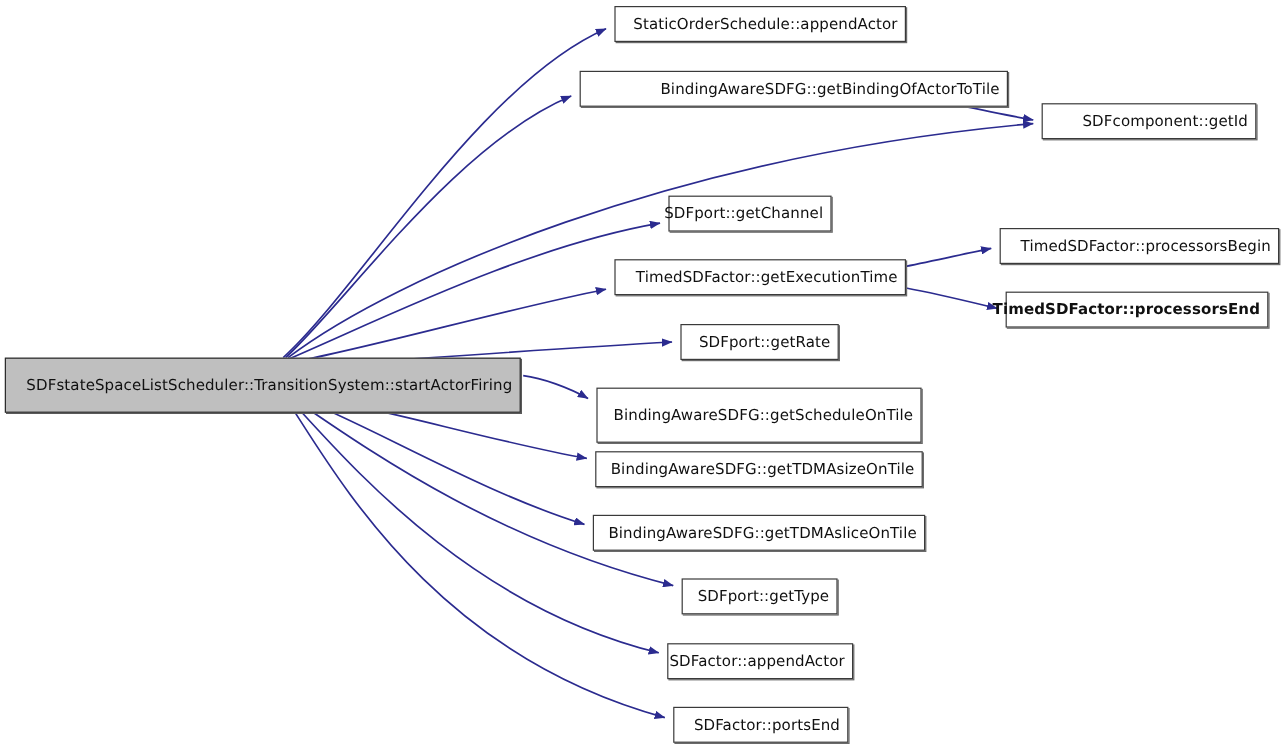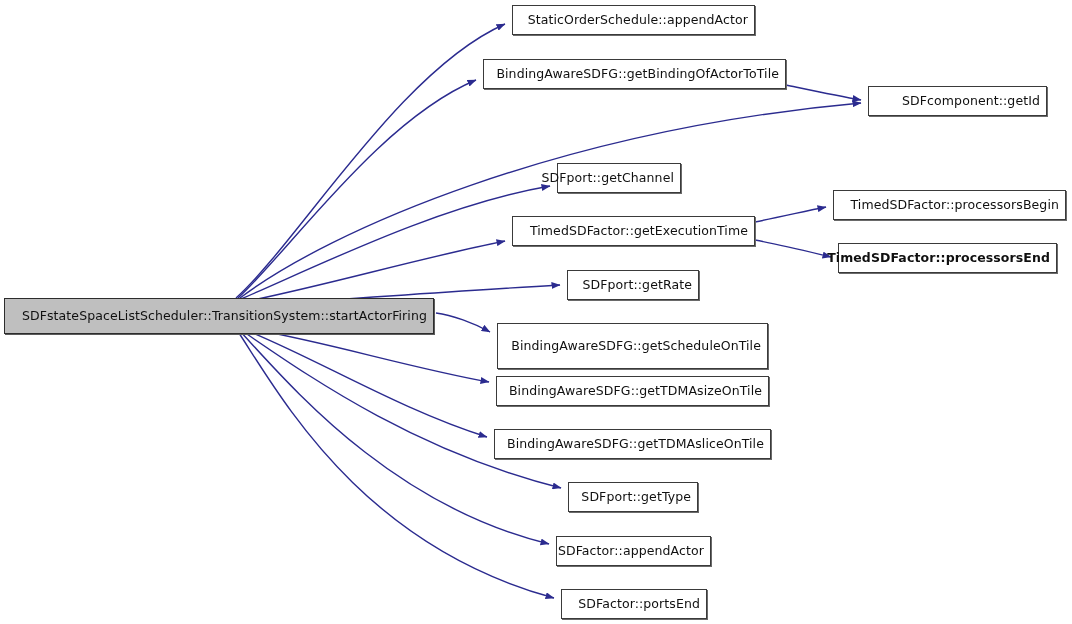--- a/index.html
+++ b/index.html
@@ -73,33 +73,33 @@
         <path d="M 241,330 C 300,370 410,450 561,488" fill="none" stroke="#2b2b8f" stroke-width="1.4" marker-end="url(#arrowhead)"></path>
         <path d="M 239,330 C 290,385 390,505 549,544" fill="none" stroke="#2b2b8f" stroke-width="1.4" marker-end="url(#arrowhead)"></path>
         <path d="M 237,330 C 280,395 360,545 554,598" fill="none" stroke="#2b2b8f" stroke-width="1.4" marker-end="url(#arrowhead)"></path>
         <path d="M 786,85 C 810,90 838,96 861,100" fill="none" stroke="#2b2b8f" stroke-width="1.4" marker-end="url(#arrowhead)"></path>
         <path d="M 755,222 C 780,217 806,211 826,207" fill="none" stroke="#2b2b8f" stroke-width="1.4" marker-end="url(#arrowhead)"></path>
         <path d="M 755,240 C 782,245 810,252 831,257" fill="none" stroke="#2b2b8f" stroke-width="1.4" marker-end="url(#arrowhead)"></path>
       </g>
   </svg>
 
   <div id="nodes-group">
-      <div class="node root" style="left: 4px; top: 298px; width: 430px; height: 36px;">
+      <div class="node root" style="left: 4px; top: 298px; width: 430px; height: 46px;">
         <span class="node-label">SDFstateSpaceListScheduler::TransitionSystem::startActorFiring</span>
       </div>
       <div class="node" style="left: 512px; top: 5px; width: 243px; height: 30px;">
         <span class="node-label">StaticOrderSchedule::appendActor</span>
       </div>
-      <div class="node" style="left: 483px; top: 59px; width: 303px; height: 30px;">
+      <div class="node" style="left: 483px; top: 59px; width: 357px; height: 30px;">
         <span class="node-label">BindingAwareSDFG::getBindingOfActorToTile</span>
       </div>
       <div class="node" style="left: 868px; top: 86px; width: 179px; height: 30px;">
         <span class="node-label">SDFcomponent::getId</span>
       </div>
-      <div class="node" style="left: 557px; top: 163px; width: 124px; height: 30px;">
+      <div class="node" style="left: 557px; top: 163px; width: 136px; height: 30px;">
         <span class="node-label">SDFport::getChannel</span>
       </div>
       <div class="node" style="left: 833px; top: 190px; width: 233px; height: 30px;">
         <span class="node-label">TimedSDFactor::processorsBegin</span>
       </div>
       <div class="node" style="left: 512px; top: 216px; width: 243px; height: 30px;">
         <span class="node-label">TimedSDFactor::getExecutionTime</span>
       </div>
       <div class="node" style="left: 838px; top: 243px; width: 219px; height: 30px; font-weight: bold;">
         <span class="node-label">TimedSDFactor::processorsEnd</span>

